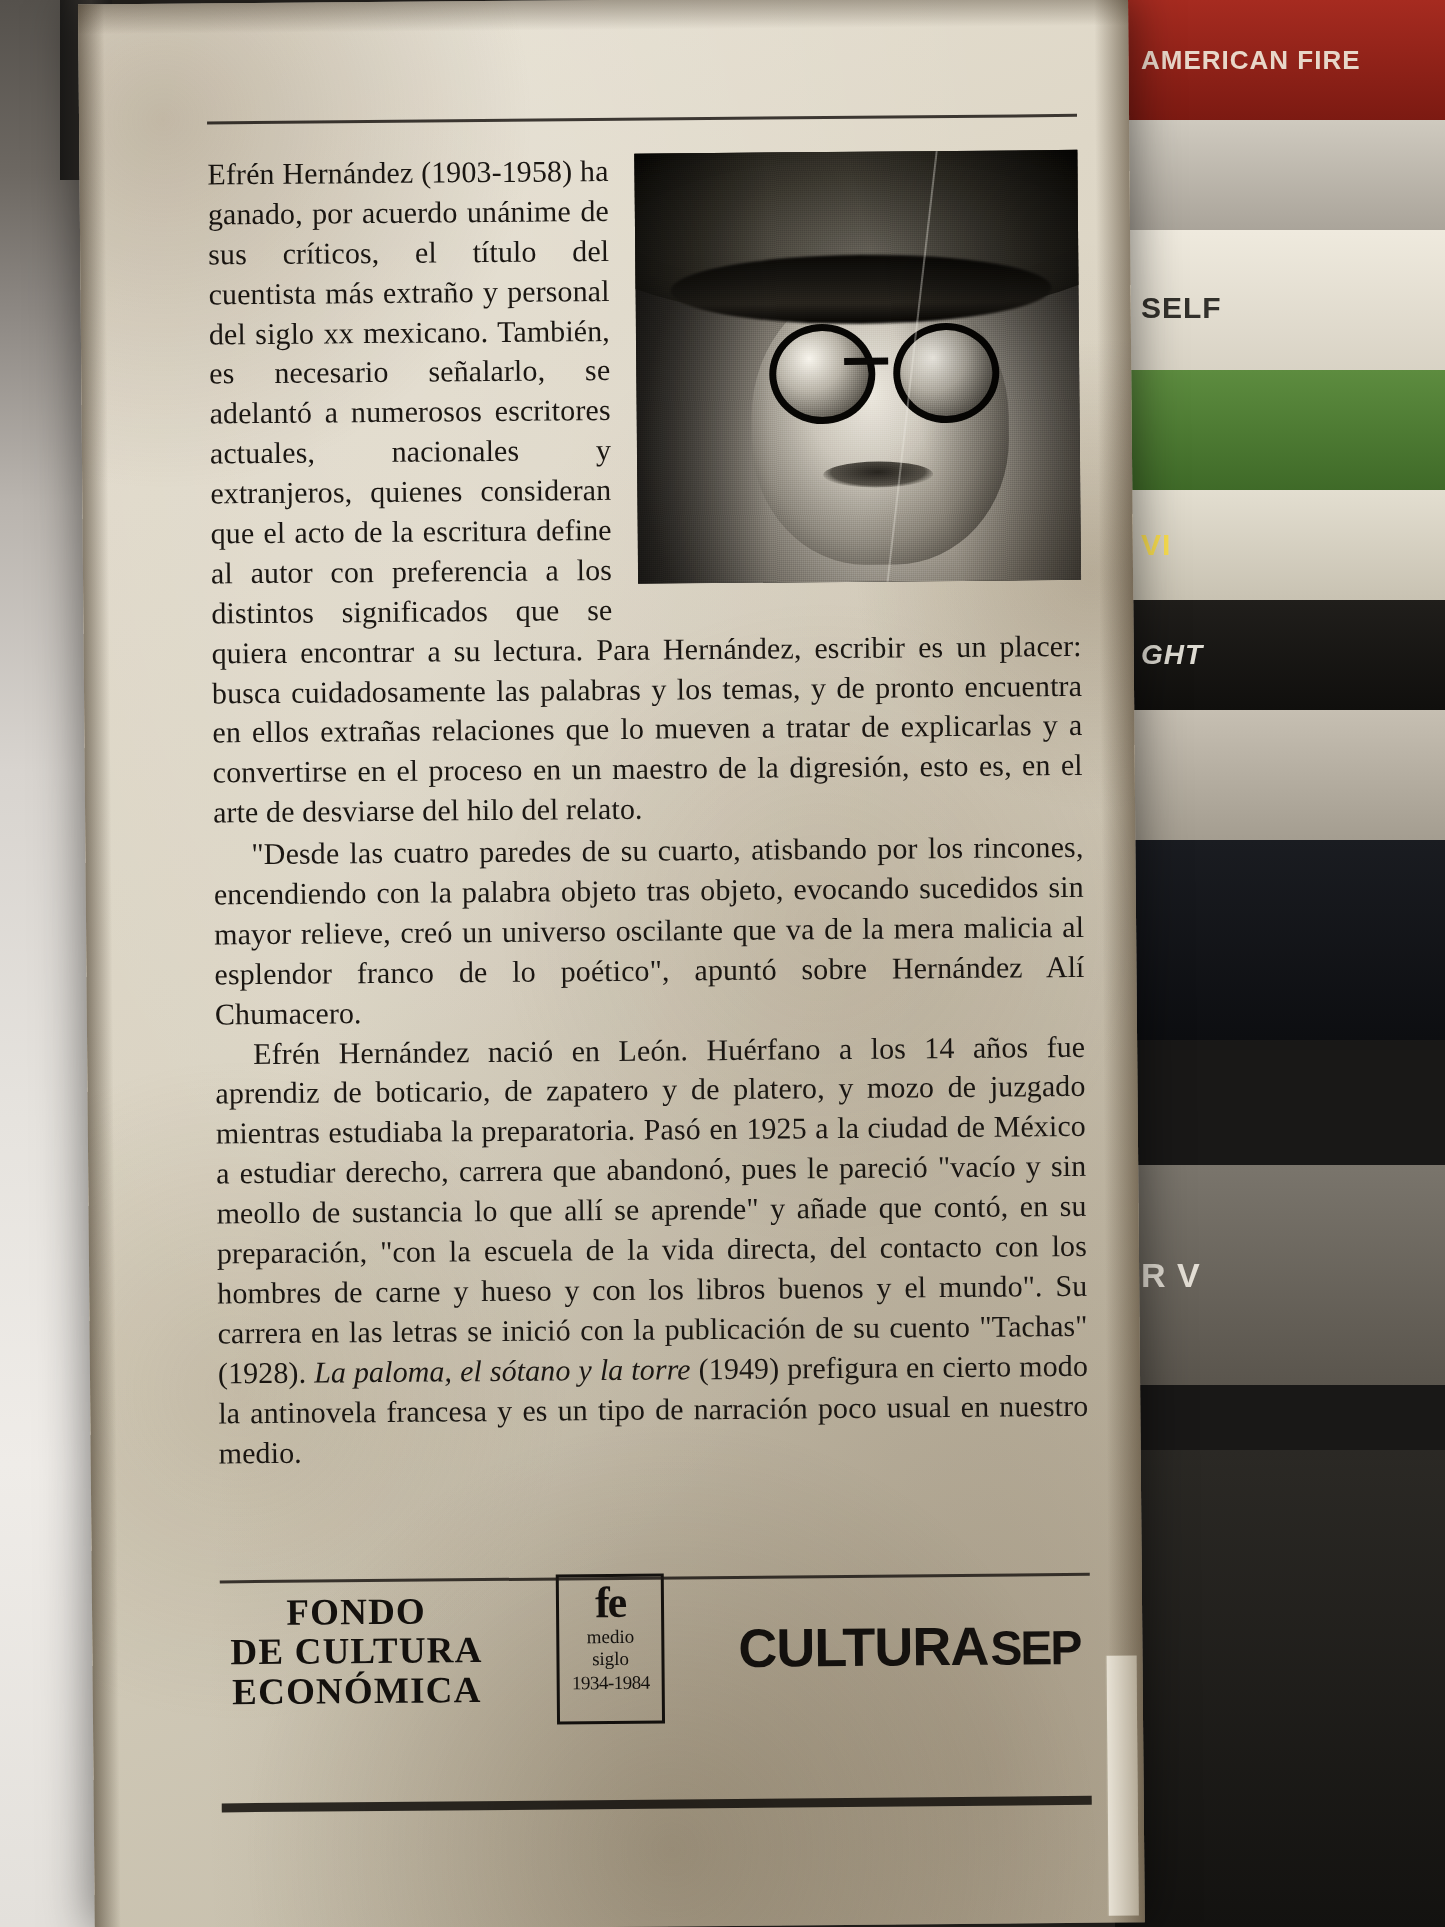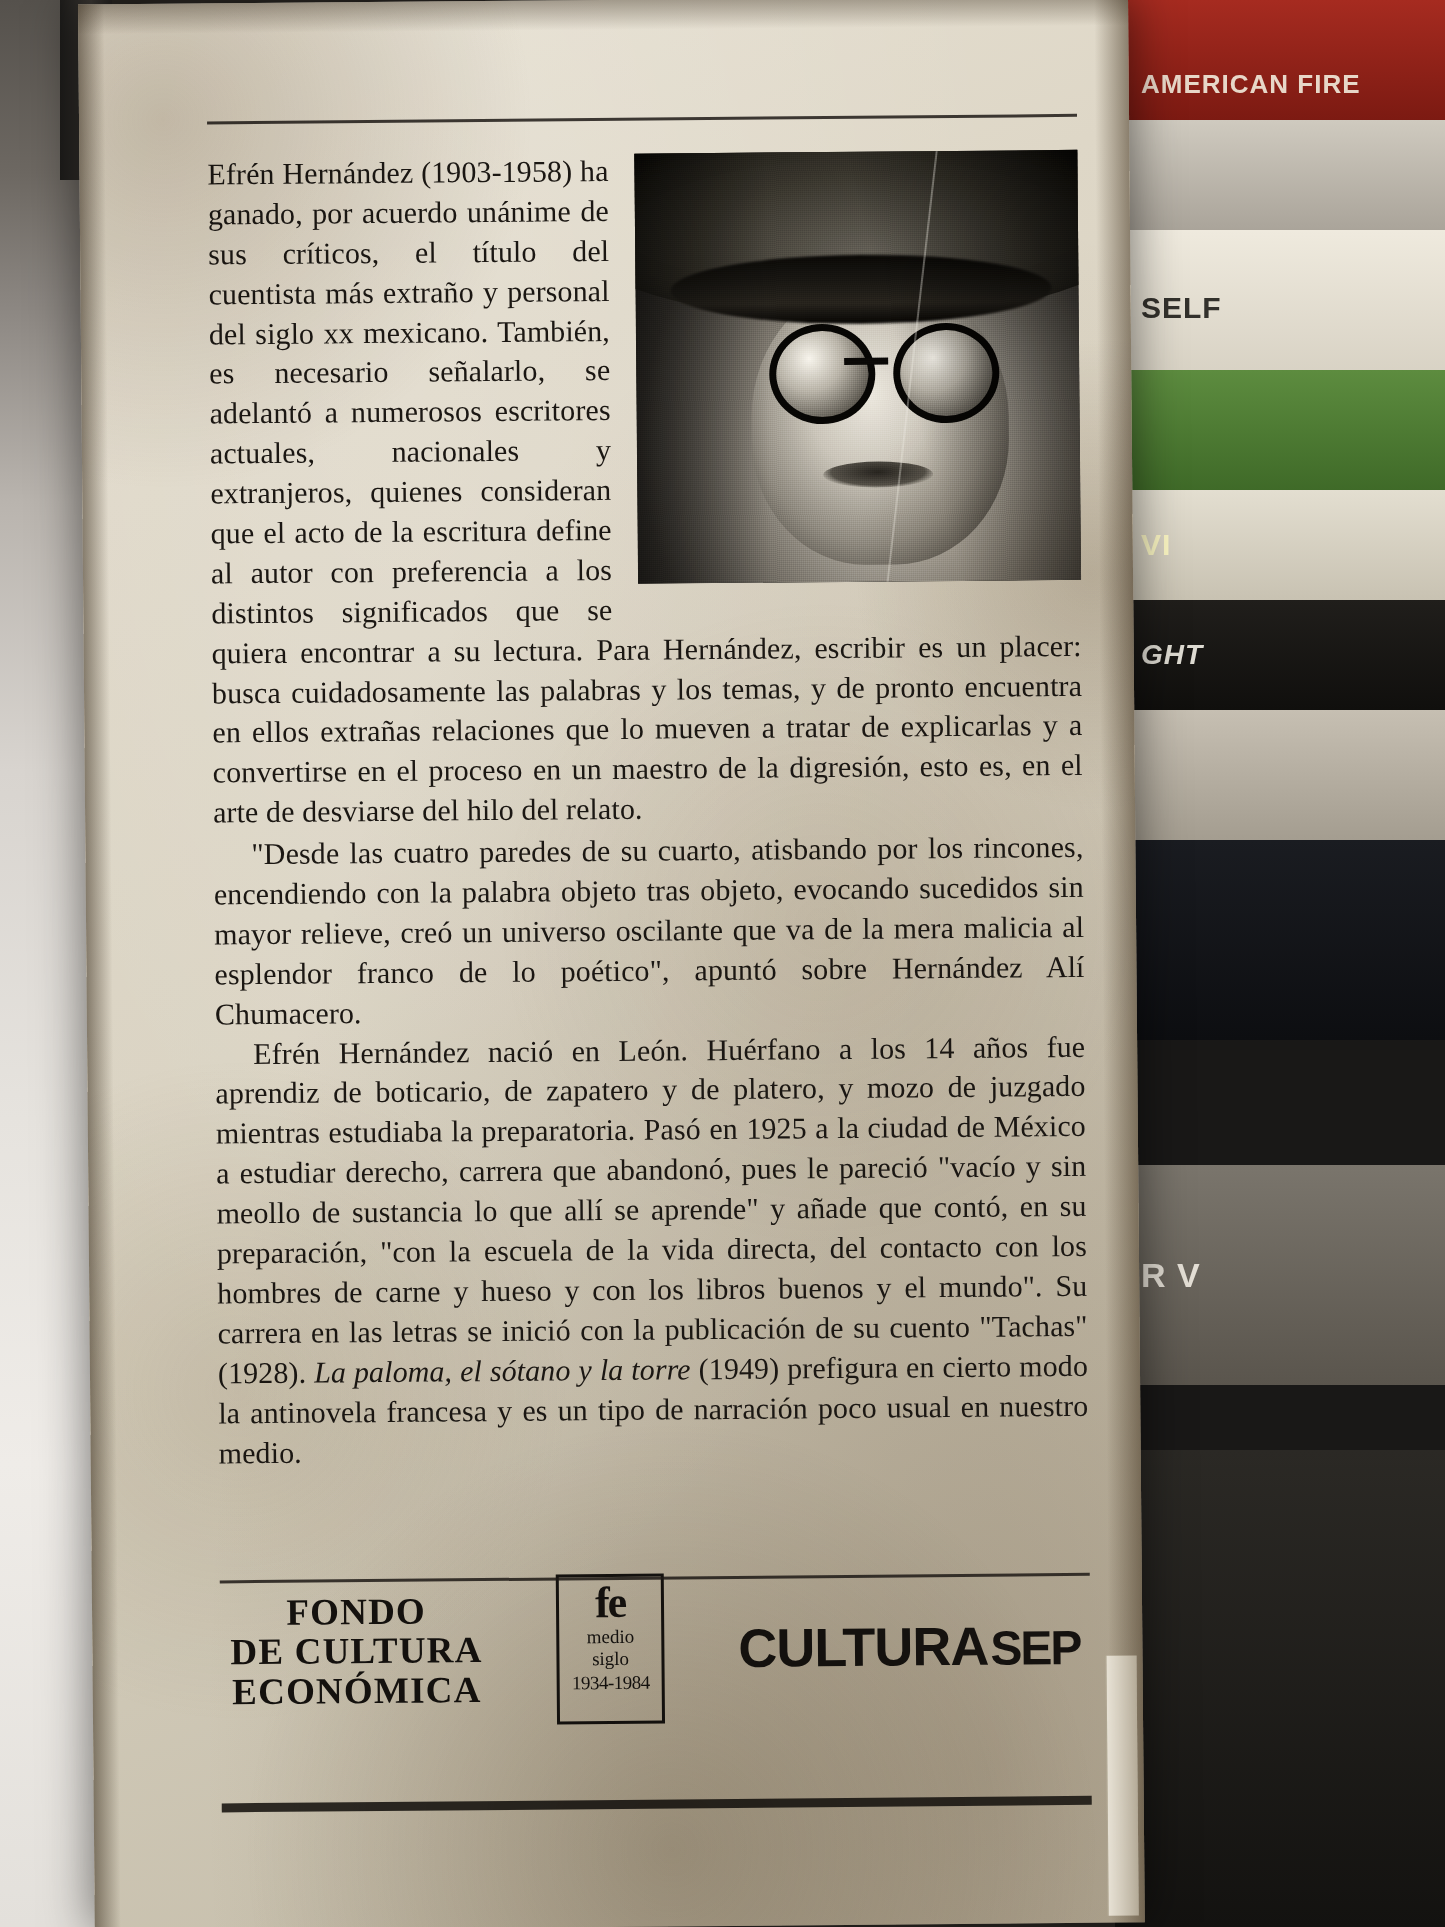--- a/index.html
+++ b/index.html
@@ -304,37 +304,37 @@
 <body>
 
 <div id="scene">
 
   <div class="bg-left"></div>
   <div class="bg-left-book"></div>
 
   <div class="bg-right">
     <div class="rbook" style="top:0;height:120px;">
       <div class="sp" style="background:linear-gradient(180deg,#a62b20,#7c1a12);"></div>
-      <div class="txt" style="color:#f0e7d8;font-size:26px;margin-top:24px;">AMERICAN FIRE</div>
+      <div class="txt" style="color:#f0e7d8;font-size:26px;">AMERICAN FIRE</div>
     </div>
     <div class="rbook" style="top:120px;height:110px;">
       <div class="sp" style="background:linear-gradient(180deg,#cfcabf,#aaa49a);"></div>
       <div class="txt" style="color:#2c2a28;font-size:24px;"></div>
     </div>
     <div class="rbook" style="top:230px;height:156px;">
       <div class="sp" style="background:linear-gradient(180deg,#efeade,#d6d0c2);"></div>
       <div class="txt" style="color:#25231f;font-size:30px;">SELF</div>
     </div>
     <div class="rbook" style="top:370px;height:120px;">
       <div class="sp" style="background:linear-gradient(180deg,#5d8c3f,#3f6a28);"></div>
       <div class="txt" style="color:#f2f0e6;font-size:26px;"></div>
     </div>
     <div class="rbook" style="top:490px;height:110px;">
       <div class="sp" style="background:linear-gradient(180deg,#e3ded0,#c8c2b2);"></div>
-      <div class="txt" style="color:#fef9c3;font-size:30px;">VI</div>
+      <div class="txt" style="color:#fde047;font-size:30px;">VI</div>
     </div>
     <div class="rbook" style="top:600px;height:110px;">
       <div class="sp" style="background:linear-gradient(180deg,#201e1b,#100f0d);"></div>
       <div class="txt" style="color:#efece3;font-size:28px;font-style:italic;">GHT</div>
     </div>
     <div class="rbook" style="top:710px;height:130px;">
       <div class="sp" style="background:linear-gradient(180deg,#c6bfb2,#a49d90);"></div>
       <div class="txt" style="color:#1c1a17;font-size:24px;"></div>
     </div>
     <div class="rbook" style="top:840px;height:200px;">

